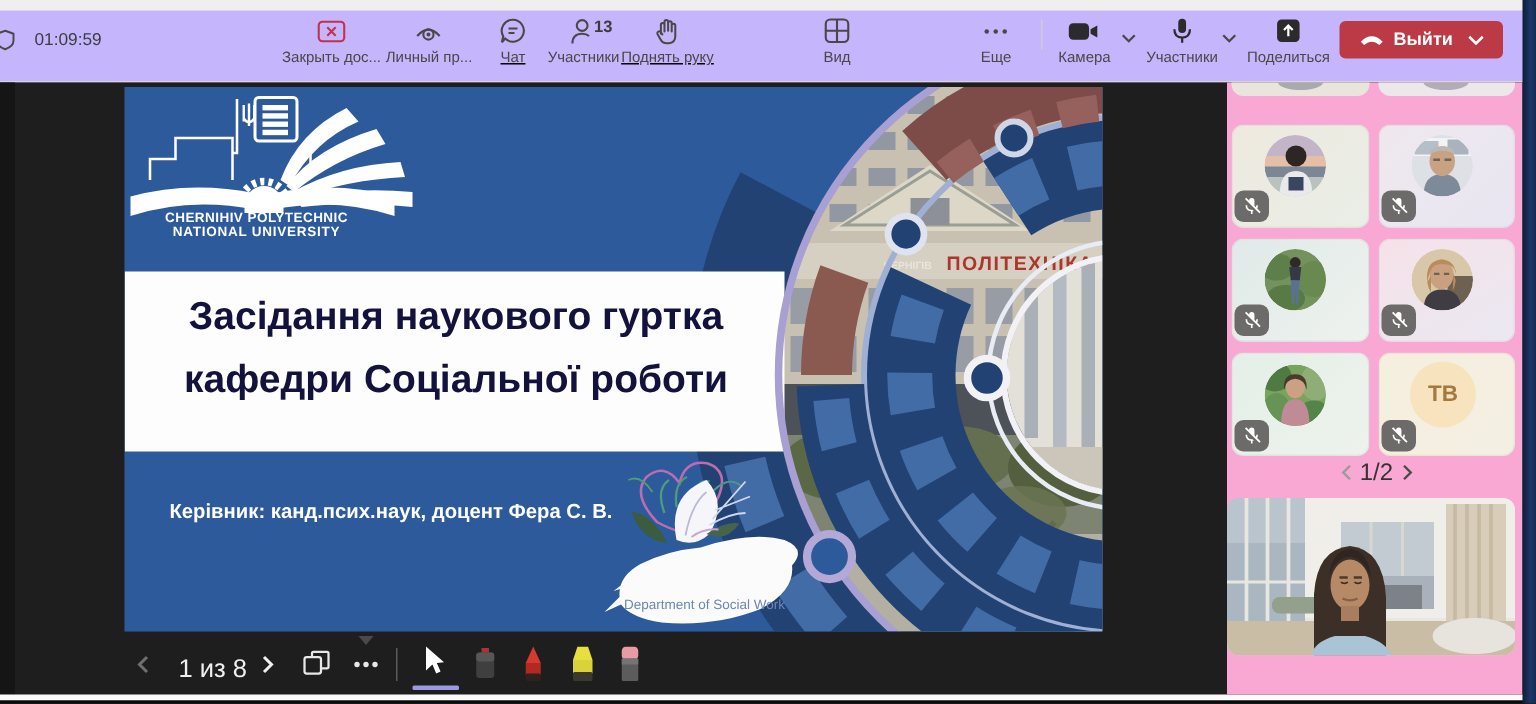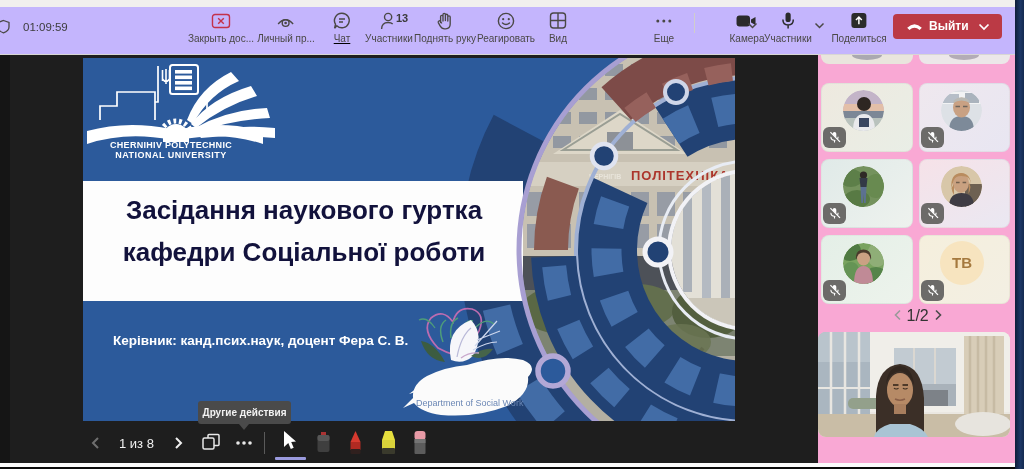--- a/index.html
+++ b/index.html
@@ -56,40 +56,29 @@
     <div class="ic" style="position:relative;">
         <svg width="18" height="20" viewBox="0 0 18 20">
           <circle cx="8" cy="6" r="3.6" fill="none" stroke="#4a4846" stroke-width="1.4"></circle>
           <path d="M1.5,18 Q1.5,11.5 8,11.5 Q11,11.5 12.6,13" fill="none" stroke="#4a4846" stroke-width="1.4"></path>
         </svg>
         <span style="position:absolute;left:16px;top:2px;font-size:11px;font-weight:bold;color:#3b3b3b;">13</span>
       </div>
     <div class="lb">Участники</div>
   </div>
 
-  <div class="btn" style="left:445px;transform:translateX(-50%);">
+  <div class="btn" style="left:445px;transform:translateX(-50%);text-decoration:underline;">
     <div class="ic">
         <svg width="19" height="20" viewBox="0 0 19 20">
           <path d="M5.5,11.5 V5.5 a1.2,1.2 0 0 1 2.4,0 V10 M7.9,9.5 V3.6 a1.2,1.2 0 0 1 2.4,0 V9.5 M10.3,9.5 V4.4 a1.2,1.2 0 0 1 2.4,0 V10 M12.7,10 V6 a1.2,1.2 0 0 1 2.4,0 V13 Q15.1,17.6 10.7,17.8 H9.5 Q6.6,17.8 5.3,15.3 L3.2,11.6 a1.3,1.3 0 0 1 2.2,-1.3 L6.5,12" fill="none" stroke="#4a4846" stroke-width="1.35" stroke-linecap="round" stroke-linejoin="round"></path>
         </svg>
       </div>
     <div class="lb">Поднять руку</div>
   </div>
 
-  <div class="btn" style="left:506px;transform:translateX(-50%);">
-    <div class="ic">
-        <svg width="20" height="20" viewBox="0 0 20 20">
-          <circle cx="10" cy="10" r="7.6" fill="none" stroke="#4a4846" stroke-width="1.4"></circle>
-          <circle cx="7.2" cy="8.2" r="1.1" fill="#4a4846"></circle>
-          <circle cx="12.8" cy="8.2" r="1.1" fill="#4a4846"></circle>
-          <path d="M6.5,12 Q10,15.2 13.5,12" fill="none" stroke="#4a4846" stroke-width="1.4" stroke-linecap="round"></path>
-        </svg>
-      </div>
-    <div class="lb">Реагировать</div>
-  </div>
 
   <div class="btn" style="left:558px;transform:translateX(-50%);align-items:center;">
     <div class="ic">
         <svg width="19" height="19" viewBox="0 0 19 19">
           <rect x="2" y="2" width="15" height="15" rx="3" fill="none" stroke="#4a4846" stroke-width="1.4"></rect>
           <path d="M9.5,2 V17 M2,9.5 H17" stroke="#4a4846" stroke-width="1.4"></path>
         </svg>
       </div>
     <div class="lb">Вид</div>
   </div>
@@ -100,21 +89,21 @@
         <svg width="20" height="20" viewBox="0 0 20 20">
           <circle cx="4" cy="10" r="1.5" fill="#4a4846"></circle>
           <circle cx="10" cy="10" r="1.5" fill="#4a4846"></circle>
           <circle cx="16" cy="10" r="1.5" fill="#4a4846"></circle>
         </svg>
       </div>
     <div class="lb">Еще</div>
   </div>
   <div class="abs" style="left:694px;top:13px;width:1px;height:20px;background:#d0cecb;"></div>
 
-  <div class="btn" style="left:723px;transform:translateX(-50%);margin-left:24px;">
+  <div class="btn" style="left:723px;transform:translateX(-50%);">
     <div class="ic">
         <svg width="24" height="18" viewBox="0 0 24 18">
           <rect x="2" y="3.5" width="13.5" height="11" rx="3" fill="#2b2b2b"></rect>
           <path d="M16.5,7.5 L21,5 V13 L16.5,10.5 Z" fill="#2b2b2b"></path>
         </svg>
       </div>
     <div class="lb">Камера</div>
   </div>
   <svg class="abs" style="left:747px;top:22px;" width="11" height="8" viewBox="0 0 11 8">
       <path d="M1.5,1.5 L5.5,5.5 L9.5,1.5" fill="none" stroke="#4a4846" stroke-width="1.5"></path>
@@ -343,21 +332,21 @@
         <path d="M378,300 Q386,294 396,295" stroke="#c9a8cc" stroke-width="1.4" fill="none"></path>
         <text x="333" y="348" font-size="9" fill="#6b87b5" font-family="Liberation Sans,sans-serif">Department of Social Work</text>
       </g>
     </g>
   </svg>
   </div>
 
   <svg class="abs" style="left:88px;top:381px;" width="16" height="14" viewBox="0 0 16 14">
       <path d="M10,2 L5,7 L10,12" fill="none" stroke="#6f6f6f" stroke-width="2"></path>
     </svg>
-  <div class="abs" style="left:119px;top:381px;font-size:13px;color:#f0f0f0;">1 из 8</div>
+  <div class="abs" style="left:119px;top:381px;font-size:17px;color:#f0f0f0;">1 из 8</div>
   <svg class="abs" style="left:170px;top:381px;" width="16" height="14" viewBox="0 0 16 14">
       <path d="M6,2 L11,7 L6,12" fill="none" stroke="#f0f0f0" stroke-width="2"></path>
     </svg>
   <svg class="abs" style="left:201px;top:377px;" width="21" height="21" viewBox="0 0 21 21">
       <rect x="2" y="6" width="11" height="11" rx="1.5" fill="none" stroke="#e8e8e8" stroke-width="1.5"></rect>
       <path d="M7,6 V3.5 Q7,2.5 8,2.5 H17 Q18,2.5 18,3.5 V12.5 Q18,13.5 17,13.5 H13" fill="none" stroke="#e8e8e8" stroke-width="1.5"></path>
     </svg>
   <svg class="abs" style="left:235px;top:385px;" width="18" height="6" viewBox="0 0 18 6">
       <circle cx="3" cy="3" r="1.8" fill="#e8e8e8"></circle>
       <circle cx="9" cy="3" r="1.8" fill="#e8e8e8"></circle>
@@ -386,23 +375,20 @@
       <rect x="4" y="9" width="13" height="9" fill="#d9d23a"></rect>
       <rect x="4" y="17" width="13" height="6" rx="1" fill="#3a3a2c"></rect>
     </svg>
 
   <svg class="abs" style="left:412px;top:376px;" width="16" height="23" viewBox="0 0 16 23">
       <rect x="2.5" y="0" width="11" height="9" rx="3" fill="#e89aa6"></rect>
       <rect x="2.5" y="8" width="11" height="15" rx="1" fill="#5c5c5c"></rect>
       <rect x="2.5" y="8" width="11" height="4" fill="#747474"></rect>
     </svg>
 
-  <div class="abs" style="left:198px;top:346px;width:93px;height:23px;background:#4a4a4a;border-radius:3px;display:flex;align-items:center;justify-content:center;">
-    <span style="font-size:10px;font-weight:bold;color:#f2f2f2;white-space:nowrap;">Другие действия</span>
-  </div>
   <div class="abs" style="left:239px;top:369px;width:0;height:0;border-left:5px solid transparent;border-right:5px solid transparent;border-top:6px solid #4a4a4a;"></div>
 
   <div class="abs" style="left:0;top:408px;width:1017px;height:3.5px;background:#fbfbfb;"></div>
   <div class="abs" style="left:0;top:411.5px;width:1017px;height:2.5px;background:#0a0a0a;"></div>
 </div>
 
 <div id="panel" class="abs" style="left:817.5px;top:55px;width:197.5px;height:408px;background:#f9a8d4;">
 
   <div class="abs" style="left:3.5px;top:0;width:92px;height:9px;background:#e9e5dd;border-radius:0 0 8px 8px;overflow:hidden;">
     <div class="abs" style="left:31px;top:-5px;width:30px;height:10px;border-radius:50%;background:#aaa9b0;"></div>

